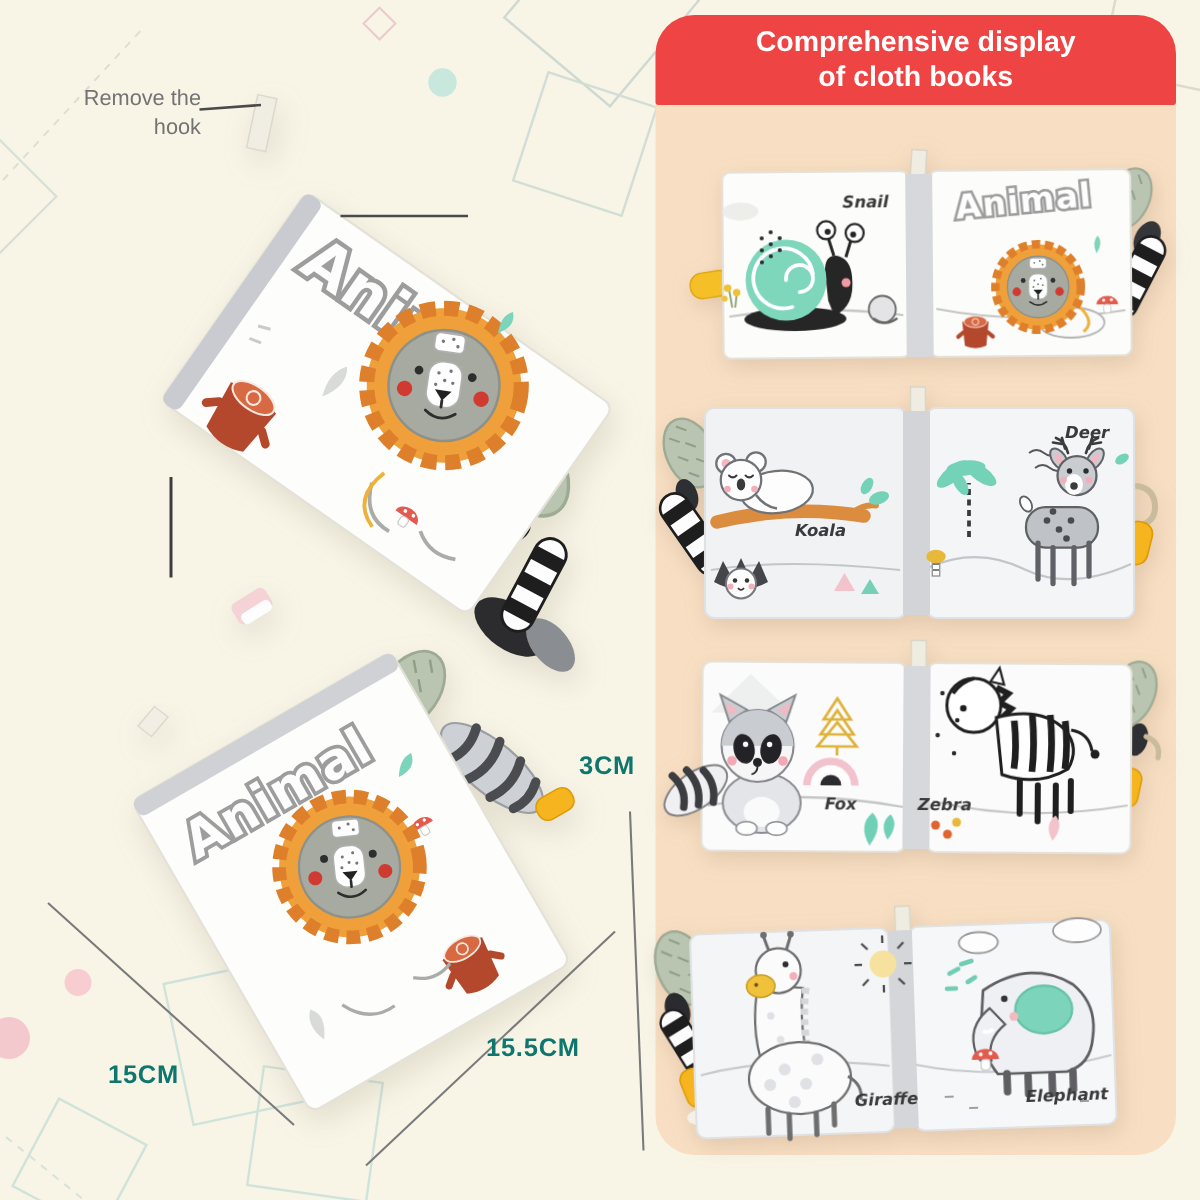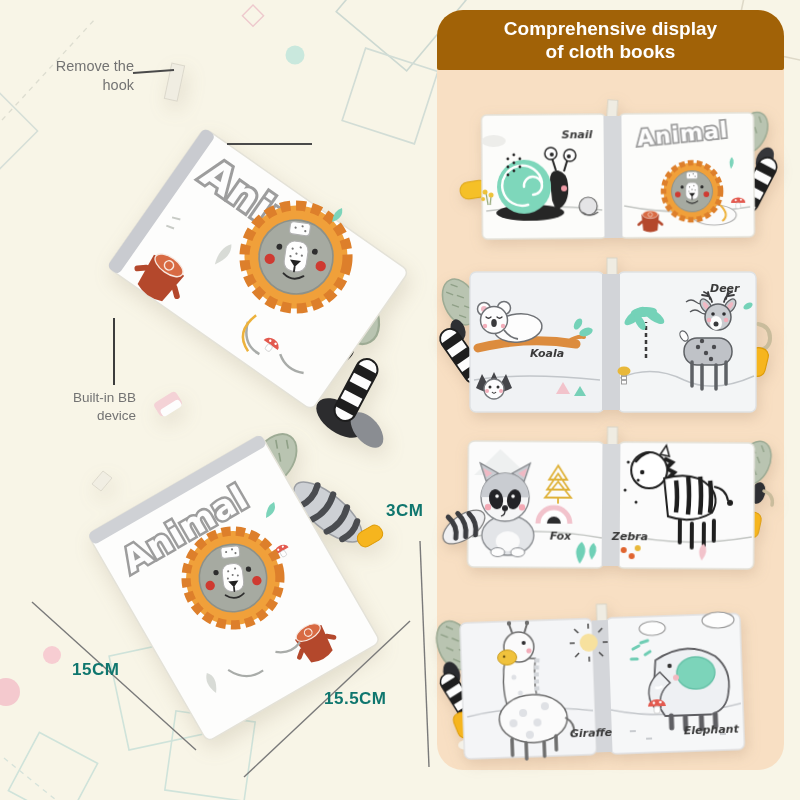--- a/index.html
+++ b/index.html
@@ -9,25 +9,25 @@
   .abs{position:absolute;}
   .deco{z-index:0;pointer-events:none;}
   .photo{z-index:1;overflow:visible;filter:drop-shadow(3px 8px 10px rgba(120,100,70,.16));}
   .spread{position:absolute;z-index:2;overflow:visible;filter:drop-shadow(2px 5px 7px rgba(120,90,60,.18));}
   .lbl{position:absolute;font-weight:400;color:#737373;text-align:right;line-height:1.3;z-index:4;}
   #lbl-hook{left:28px;top:57px;width:106px;font-size:14.5px;}
   #lbl-noise{left:314px;top:121px;width:96px;font-size:13.5px;}
   #lbl-bb{left:40px;top:389px;width:96px;font-size:13.5px;}
   .meas{position:absolute;font-weight:700;color:#0f766e;font-size:17px;z-index:4;letter-spacing:.5px;}
   #m3{left:386px;top:501px;}
-  #m15{left:72px;top:660px;}
+  #m15{left:72px;top:707px;}
   #m155{left:324px;top:689px;}
   #panel{position:absolute;left:437px;top:10px;width:347px;height:760px;background:#f8dfc3;
          border-radius:26px;z-index:1;}
-  #panel-header{position:absolute;left:0;top:0;width:347px;height:60px;background:#a16207;
+  #panel-header{position:absolute;left:0;top:0;width:347px;height:60px;background:#ef4444;
          border-radius:26px 26px 2px 2px;color:#fff;text-align:center;
          display:flex;flex-direction:column;justify-content:center;}
   #panel-header .t1{font-size:19px;font-weight:700;}
   #panel-header .t2{font-size:19px;font-weight:700;margin-top:1px;}
   #measure-svg{z-index:3;pointer-events:none;}
   .bubble{font-family:"DejaVu Sans",sans-serif;font-weight:800;fill:#fdfdfd;stroke:#9d9d9d;
           paint-order:stroke;letter-spacing:1px;}
   .hand{font-family:"DejaVu Sans",sans-serif;font-style:italic;font-weight:600;fill:#3a3a3a;
         font-size:11px;}
 </style>
@@ -157,21 +157,20 @@
       <use href="#sym-stump" transform="translate(206,238) scale(0.95)"></use>
       <path d="M118,218 q10,20 30,18 M168,226 q12,10 26,4" stroke="#a9aca9" stroke-width="2.2" fill="none"></path>
       <use href="#sym-mush" transform="translate(224,142) scale(0.85)"></use>
       <path d="M96,232 q-6,-14 2,-22 q8,8 -2,22" fill="#d8dbd6"></path>
     </g>
     <use href="#sym-lion" transform="translate(163,140) scale(1.02) rotate(-6)"></use>
     <path d="M196,80 q0,-12 8,-16 q4,10 -8,16" fill="#7cd4ba"></path>
   </svg>
 
   <div class="lbl" id="lbl-hook">Remove the hook</div>
-  <div class="lbl" id="lbl-bb">Built-in BB device</div>
 
   <div class="meas" id="m3">3CM</div>
   <div class="meas" id="m15">15CM</div>
   <div class="meas" id="m155">15.5CM</div>
 
   <div id="panel">
     <div id="panel-header">
       <div class="t1">Comprehensive display</div>
       <div class="t2">of cloth books</div>
     </div>

